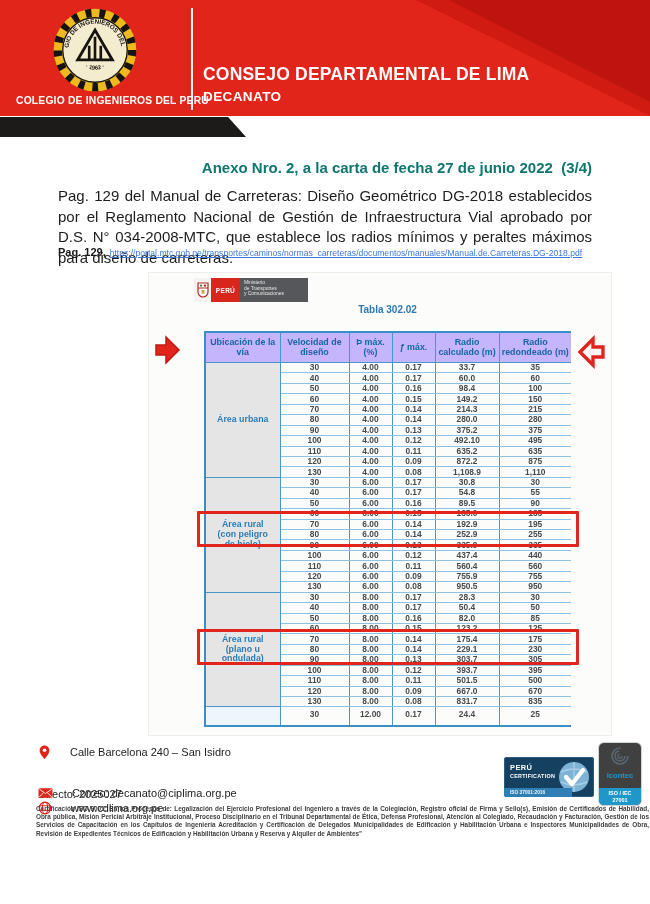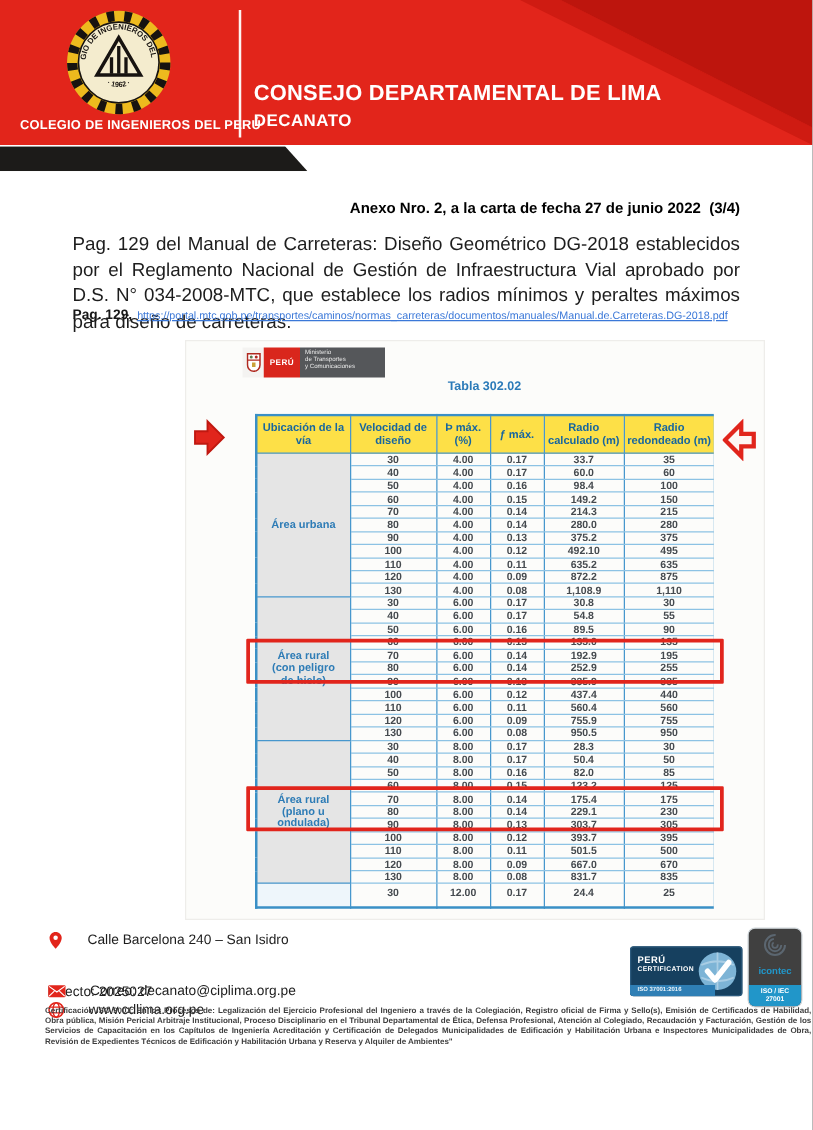--- a/index.html
+++ b/index.html
@@ -16,21 +16,21 @@
   .org-banner{position:absolute;left:16px;top:95px;width:176px;text-align:center;color:#ffffff;
               font-size:10.3px;font-weight:700;letter-spacing:.2px;white-space:nowrap;}
   .v-divider{position:absolute;left:191px;top:8px;width:2px;height:102px;background:rgba(255,255,255,.95);}
   .council{position:absolute;left:203px;top:64px;color:#ffffff;font-size:17.5px;font-weight:700;letter-spacing:.2px;}
   .office{position:absolute;left:203px;top:89px;color:#ffffff;font-size:13.5px;font-weight:600;letter-spacing:.4px;}
   .black-bar{position:absolute;left:0;top:117px;width:260px;height:20px;background:#1c1b19;
              clip-path:polygon(0 0,228px 0,246px 100%,0 100%);}
 
   
   .annex{position:absolute;left:58px;top:159px;width:534px;text-align:right;
-         font-size:12px;font-weight:700;color:#000000;}
+         font-size:15px;font-weight:700;color:#0f766e;}
   .para{position:absolute;left:58px;top:186px;width:534px;font-size:15px;line-height:20.5px;
         text-align:justify;color:#1d1d1d;}
   .source{position:absolute;left:58px;top:242px;width:560px;white-space:nowrap;}
   .source .lbl{font-size:11px;font-weight:700;color:#181818;}
   .source a{font-size:8.6px;color:#3b78d8;text-decoration:underline;margin-left:4px;}
 
   
   .scan{position:absolute;left:148px;top:272px;width:464px;height:464px;background:#fcfcfa;
         border:1px solid #eeedea;box-sizing:border-box;}
   .mtc{position:absolute;left:45px;top:5px;height:24px;display:flex;align-items:stretch;}
@@ -39,21 +39,21 @@
              display:flex;align-items:center;justify-content:center;letter-spacing:.3px;}
   .mtc .min{width:68px;background:#55575a;color:#e8e8e8;font-size:4.9px;line-height:5.6px;
             padding:2px 0 0 4px;box-sizing:border-box;}
   .t-num{position:absolute;left:55px;top:31px;width:367px;text-align:center;
          font-size:10px;font-weight:700;color:#2b7ab8;}
   .t-title{position:absolute;left:30px;top:44px;width:420px;text-align:center;
            font-size:9.6px;font-weight:700;color:#2b7ab8;}
 
   .tbl-wrap{position:absolute;left:55px;top:58px;width:367px;height:400px;overflow:hidden;}
   table.dg{border-collapse:collapse;table-layout:fixed;width:367px;border:2px solid #3a90c6;}
-  table.dg th{background:#fde047;color:#17669f;font-size:8.9px;font-weight:700;line-height:9.6px;
+  table.dg th{background:#c4b5fd;color:#17669f;font-size:8.9px;font-weight:700;line-height:9.6px;
               height:29px;border:1.5px solid #4797cd;padding:0 1px;text-align:center;}
   table.dg td{height:9.45px;font-size:8.4px;font-weight:700;color:#454a4f;text-align:center;
               padding:0;line-height:9px;border:1px solid #8cc2e4;
               border-left:1.5px solid #4797cd;border-right:1.5px solid #4797cd;}
   table.dg td.label-cell{background:#e5e5e5;color:#2e7cb6;font-size:8.8px;line-height:9.6px;
               border:1.5px solid #4797cd;}
   table.dg tr.section-start td{border-top:1.8px solid #4797cd;}
   table.dg tr.partial-row td{height:15px;vertical-align:top;padding-top:3px;}
   table.dg tr.partial-row td.label-cell{background:#eef6fb;}
 

